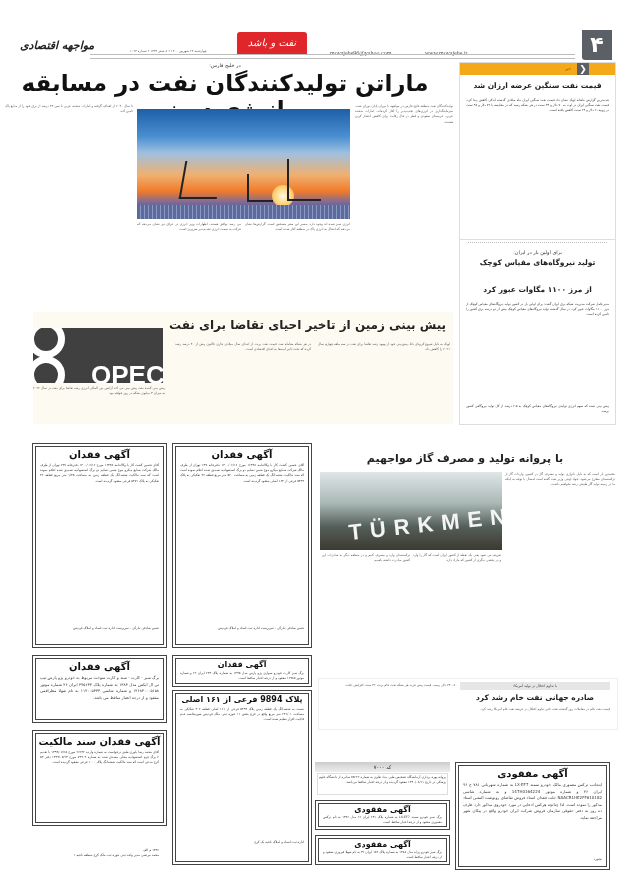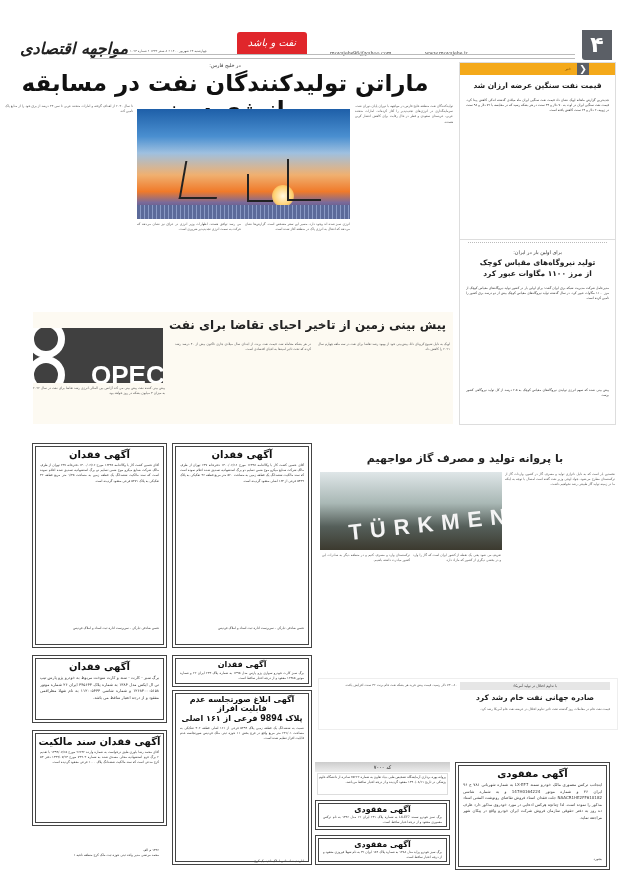--- a/index.html
+++ b/index.html
@@ -3,21 +3,21 @@
 <meta charset="utf-8">
 <style>
 *{box-sizing:border-box;margin:0;padding:0}
 body{width:620px;height:885px;background:#fff;font-family:"DejaVu Sans",sans-serif;position:relative;overflow:hidden;direction:rtl;color:#222}
 .abs{position:absolute}
 .txt{font-size:3.2px;line-height:5.2px;color:#555;text-align:justify;overflow:hidden}
 .txtd{font-size:3.2px;line-height:5.2px;color:#333;text-align:justify;overflow:hidden}
 .hdr-line{position:absolute;height:1px;background:#bbb}
 .pagenum{position:absolute;right:8px;top:30px;width:30px;height:30px;background:#5b5f66;color:#fff;font-size:22px;font-weight:bold;text-align:center;line-height:30px;border-radius:0 0 0 3px}
 .logo{position:absolute;left:237px;top:32px;width:70px;height:22px;background:#e0262b;color:#fff;font-size:10px;font-style:italic;text-align:center;line-height:22px;border-radius:3px 3px 0 0}
-.brand{position:absolute;left:20px;top:39px;font-size:16px;font-style:italic;font-weight:bold;color:#222}
+.brand{position:absolute;left:20px;top:39px;font-size:11px;font-style:italic;font-weight:bold;color:#222}
 .web{position:absolute;font-family:"Liberation Serif",serif;font-size:6px;color:#555;direction:ltr}
 .date{position:absolute;left:130px;top:49px;font-size:3.2px;color:#555}
 .sidebox{position:absolute;border:1px solid #ddd;background:#fff}
 .yellowbar{height:12px;background:#f4a91a;position:relative}
 .yellowbar .arr{position:absolute;right:26px;top:0;width:12px;height:12px;background:#5b5f66;color:#fff;font-size:9px;line-height:12px;text-align:center}
 .yellowbar .lbl{position:absolute;right:44px;top:0;font-size:4px;line-height:12px;color:#7a4b00}
 .h-side{font-size:7.5px;font-weight:bold;text-align:center;color:#222}
 .h-main{font-size:23px;font-weight:bold;text-align:center;color:#111;letter-spacing:-0.5px}
 .kicker{font-size:5px;text-align:center;color:#333}
 .photo-oil{position:absolute;background:linear-gradient(180deg,#1e5fa8 0%,#4a8fd0 25%,#9ec0e0 40%,#f0b070 60%,#f07a2a 75%,#7a6a9a 85%,#3a3f6a 100%);overflow:hidden}
@@ -55,21 +55,21 @@
     <div class="lbl">خبر</div>
   </div>
   <div class="h-side" style="margin-top:6px">قیمت نفت سنگین عرضه ارزان شد</div>
   <div class="txtd" style="margin:8px 6px 0 6px;height:135px">جدیدترین گزارش ماهانه اوپک نشان داد قیمت نفت سنگین ایران ماه میلادی گذشته اندکی کاهش پیدا کرد. قیمت نفت سنگین ایران در اوت به ۷۰ دلار و ۳۴ سنت در هر بشکه رسید که در مقایسه با ۷۲ دلار و ۹۸ سنت در ژوییه، ۲ دلار و ۶۴ سنت کاهش یافته است.</div>
 </div>
 
 <div class="sidebox" style="left:459px;top:240px;width:157px;height:185px;border-top:none">
   <div class="sep" style="left:8px;right:8px;top:2px"></div>
   <div class="kicker" style="margin-top:9px">برای اولین بار در ایران:</div>
   <div class="h-side" style="margin-top:3px">تولید نیروگاه‌های مقیاس کوچک</div>
-  <div class="h-side" style="margin-top:2px">از مرز ۱۱۰۰ مگاوات عبور کرد</div>
+  <div class="h-side" style="margin-top:18px">از مرز ۱۱۰۰ مگاوات عبور کرد</div>
   <div class="txtd" style="margin:8px 6px 0 6px;height:100px">مدیرعامل شرکت مدیریت شبکه برق ایران گفت: برای اولین بار در کشور تولید نیروگاه‌های مقیاس کوچک از مرز ۱۱۰۰ مگاوات عبور کرد. در سال گذشته تولید نیروگاه‌های مقیاس کوچک بیش از دو درصد برق کشور را تامین کرده است.</div>
   <div class="txtd" style="margin:2px 6px 0 6px;height:30px">پیش بینی شده که سهم انرژی تولیدی نیروگاه‌های مقیاس کوچک به ۲.۵ درصد از کل تولید نیروگاهی کشور برسد.</div>
 </div>
 
 <div class="kicker abs" style="left:0;width:450px;top:62px">در خلیج فارس:</div>
 <div class="h-main abs" style="left:0;width:450px;top:70px">ماراتن تولیدکنندگان نفت در مسابقه انرژی سبز</div>
 
 <div class="txt abs" style="left:355px;top:104px;width:98px;height:196px">تولیدکنندگان نفت منطقه خلیج فارس در مواجهه با دوران پایان دوران نفت، سرمایه‌گذاری در انرژی‌های تجدیدپذیر را آغاز کرده‌اند. امارات متحده عربی، عربستان سعودی و قطر در حال رقابت برای کاهش انتشار کربن هستند.</div>
 <div class="txt abs" style="left:5px;top:104px;width:128px;height:196px">تا سال ۲۰۳۰ از اهداف گرفته و امارات متحده عربی تا سن ۴۴ درصد از برق خود را از منابع پاک تامین کند.</div>
 
@@ -121,21 +121,20 @@
 </div>
 <div class="ad" style="left:32px;top:655px;width:135px;height:68px">
   <div class="t">آگهی فقدان</div>
   <div class="txtd" style="margin:3px 4px;height:44px;font-size:4px;line-height:6.5px">برگ سبز - کارت - سند و کارت سوخت مربوط به خودرو پژو پارس تیپ تی ال ایکس مدل ۱۳۸۴ به شماره پلاک ۴۴۵۶۴۳ ایران ۲۶ شماره موتور ۱۲۶۸۳۰۰۰۵۱۵۸ و شماره شاسی ۱۱۲۰۰۵۴۴۴ به نام شهلا مظراقمی مفقود و از درجه اعتبار ساقط می باشد.</div>
 </div>
 <div class="ad" style="left:172px;top:655px;width:140px;height:32px">
   <div class="ts">آگهی فقدان</div>
   <div class="txtd" style="margin:2px 4px;height:14px">برگ سبز کارت خودرو سواری پژو پارس مدل ۱۳۹۵ به شماره پلاک ۲۳۳ ایران ۲۲ و شماره موتور ۱۲۴۸۵ مفقود و از درجه اعتبار ساقط است.</div>
 </div>
 <div class="ad" style="left:172px;top:690px;width:140px;height:175px">
-  <div class="ts">آگهی ابلاغ صورتجلسه عدم قابلیت افراز</div>
   <div class="ts">پلاک 9894 فرعی از ۱۶۱ اصلی</div>
   <div class="txtd" style="margin:3px 4px;height:130px">نسبت به ششدانگ یک قطعه زمین پلاک ۵۴۹۹ فرعی از ۱۶۱ اصلی قطعه ۳۰۲ تفکیکی به مساحت ۲۴۱/۰۱ متر مربع واقع در فرع بخش ۱۱ حوزه ثبتی ملک فردیس صورتجلسه عدم قابلیت افراز تنظیم شده است.</div>
   <div class="txtd" style="margin:0 4px">اداره ثبت اسناد و املاک ناحیه یک کرج</div>
 </div>
 <div class="ad" style="left:32px;top:730px;width:135px;height:96px">
   <div class="t">آگهی فقدان سند مالکیت</div>
   <div class="txtd" style="margin:3px 4px;height:95px">آقای محمد رضا بلوری طبق درخواست به شماره وارده ۲۶۶۳۲ مورخ ۱۳۹۹/۰۷/۱۵ با تقدیم ۲ برگ فرم استشهادیه محلی مصدق شده به شماره ۷۹۹۰۳ مورخ ۱۳۹۹/۰۷/۲۳ دفتر ۵۳ کرج مدعی است که سند مالکیت ششدانگ پلاک ۱۰۰۰ فرعی مفقود گردیده است.</div>
   <div class="txtd" style="margin:0 4px">۱۳۳۶ م الف</div>
   <div class="txtd" style="margin:0 4px">محمد مرتضی مدیر واحد ثبتی حوزه ثبت ملک کرج منطقه ناحیه ۱</div>
 </div>

